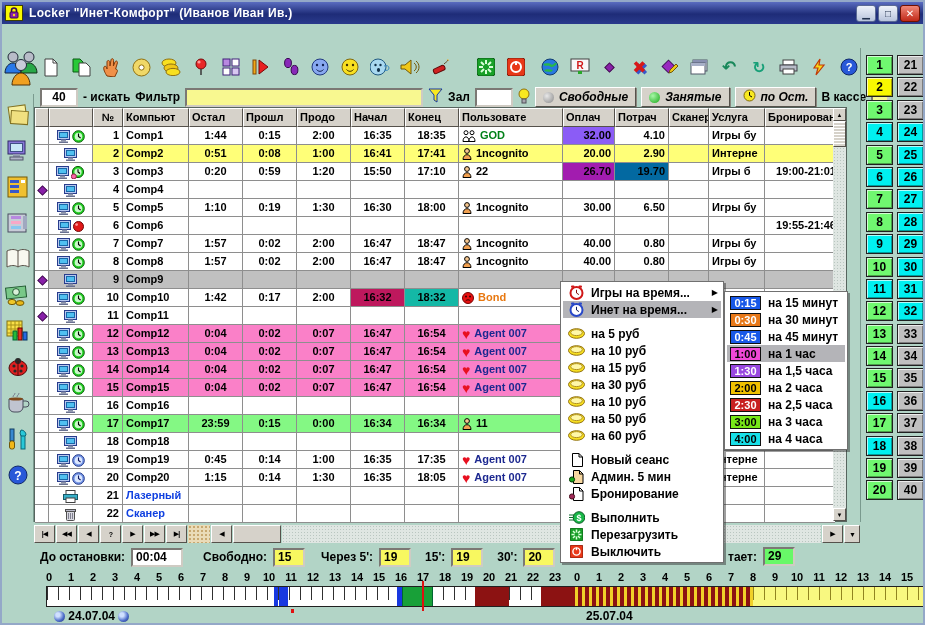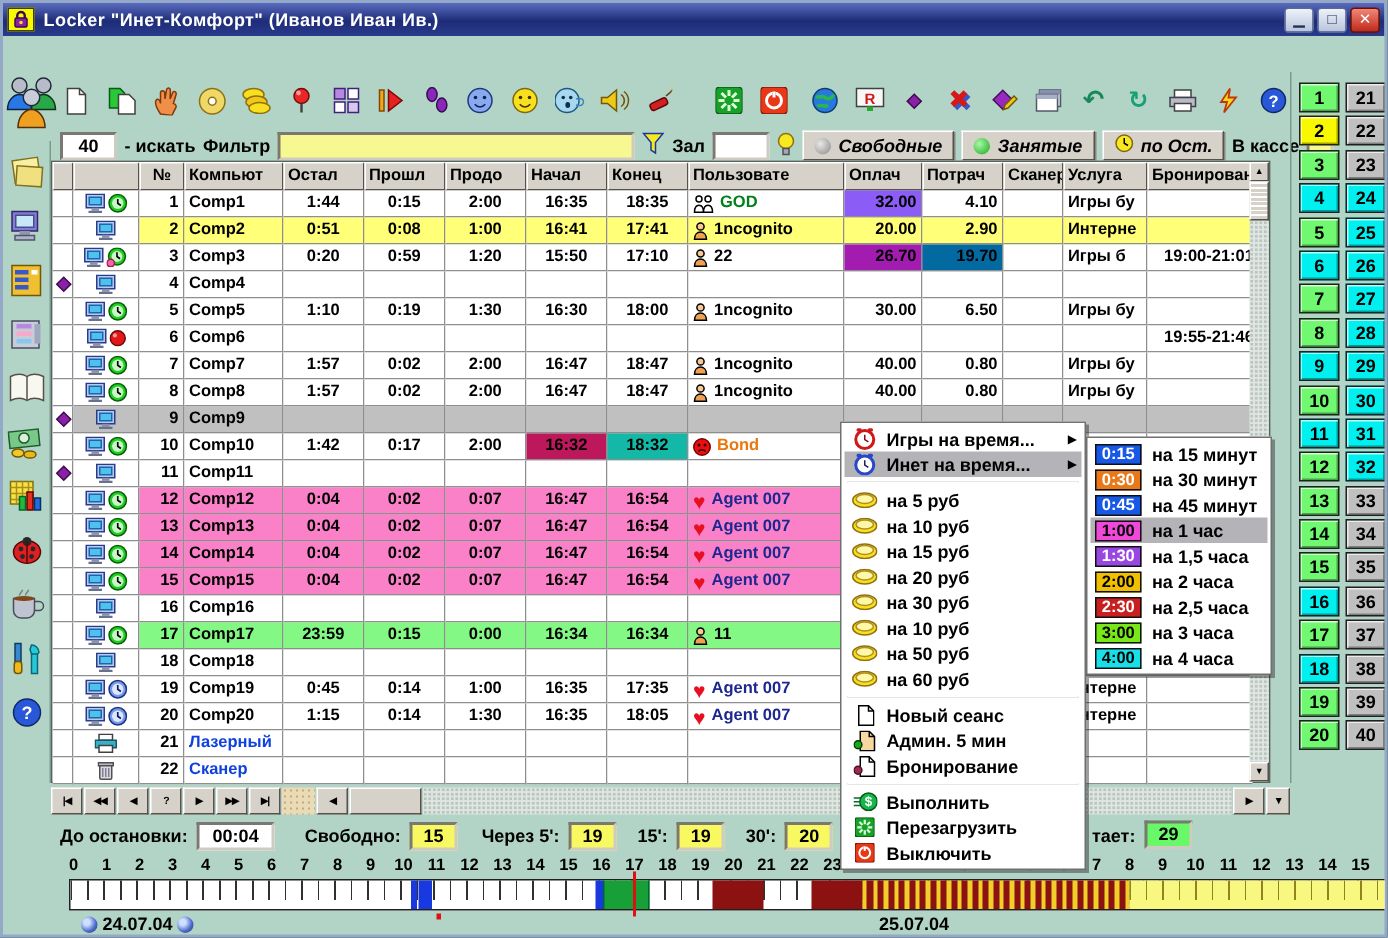--- a/index.html
+++ b/index.html
@@ -60,21 +60,21 @@
   .stb{display:flex;align-items:center;justify-content:center;font-size:12px;border:1px solid #202020;
        box-shadow:inset 1px 1px 0 rgba(255,255,255,.7), inset -1px -1px 0 rgba(0,0,0,.35);}
   
   .navrow{position:absolute;left:32px;top:520px;width:826px;height:23px;display:flex;align-items:center;gap:1px;padding-top:1px;}
   .nbtn{width:21px;height:18px;background:#d6d2ca;border:1px solid;border-color:#fff #55514b #55514b #fff;
         font-size:7px;display:flex;align-items:center;justify-content:center;letter-spacing:-1px;}
   .dotgap{width:22px;height:18px;background:#eadbb8;background-image:radial-gradient(#c8a870 1px, transparent 1px);background-size:4px 4px;}
   .hthumb{width:48px;height:18px;background:#d6d2ca;border:1px solid;border-color:#fff #55514b #55514b #fff;}
   .htrack{flex:1;height:18px;background:#dfe6e2;background-image:radial-gradient(#b9c6c0 1px, transparent 1px);background-size:3px 3px;}
   .statusrow{position:absolute;left:0;top:543px;width:925px;height:24px;display:flex;align-items:center;font-size:12px;gap:6px;padding-left:38px;}
-  .sbox{height:19px;min-width:32px;text-align:center;line-height:15px;border:2px inset #cfcbc3;padding:0 3px;font-size:12px;}
+  .sbox{height:19px;min-width:32px;line-height:15px;border:2px inset #cfcbc3;padding:0 3px;font-size:12px;}
   .sbox.white{background:#fff;} .sbox.syel{background:#f8f860;} .sbox.sgrn{background:#68f868;}
   .taet{position:absolute;left:726px;top:2px;display:flex;align-items:center;gap:6px;}
   
   .timeline{position:absolute;left:0;top:567px;width:925px;height:58px;}
   .hlab{position:absolute;top:2px;font-size:11px;transform:translateX(-50%);}
   .tl-bar{position:absolute;left:44px;top:17px;width:880px;height:21px;background:#fff;border:1px solid #202020;
           background-image:repeating-linear-gradient(90deg,#303030 0 1px,transparent 1px 11px);
           background-size:100% 13px;background-repeat:repeat-x;background-position:top;}
   .seg{position:absolute;top:0;height:19px;}
   .sg-blue{background:#1838e0;} .sg-green{background:#18a038;border-left:1px solid #063;border-right:1px solid #063;}
@@ -1387,31 +1387,20 @@
       </div>
       <div class="mi ">
     <span class="ic">
           <span class="icn">
             <svg width="17" height="11" viewBox="0 0 17 11">
               <ellipse cx="8.5" cy="5.5" rx="8" ry="4.8" fill="#f8e020" stroke="#907010"></ellipse>
               <ellipse cx="8.5" cy="4.6" rx="5.8" ry="3" fill="#fff8a8" stroke="#b09020"></ellipse>
             </svg>
           </span>
         </span>
-        <span class="lbl">на 20 руб</span>
-      </div>
-      <div class="mi ">
-    <span class="ic">
-          <span class="icn">
-            <svg width="17" height="11" viewBox="0 0 17 11">
-              <ellipse cx="8.5" cy="5.5" rx="8" ry="4.8" fill="#f8e020" stroke="#907010"></ellipse>
-              <ellipse cx="8.5" cy="4.6" rx="5.8" ry="3" fill="#fff8a8" stroke="#b09020"></ellipse>
-            </svg>
-          </span>
-        </span>
         <span class="lbl">на 30 руб</span>
       </div>
       <div class="mi ">
     <span class="ic">
           <span class="icn">
             <svg width="17" height="11" viewBox="0 0 17 11">
               <ellipse cx="8.5" cy="5.5" rx="8" ry="4.8" fill="#f8e020" stroke="#907010"></ellipse>
               <ellipse cx="8.5" cy="4.6" rx="5.8" ry="3" fill="#fff8a8" stroke="#b09020"></ellipse>
             </svg>
           </span>

